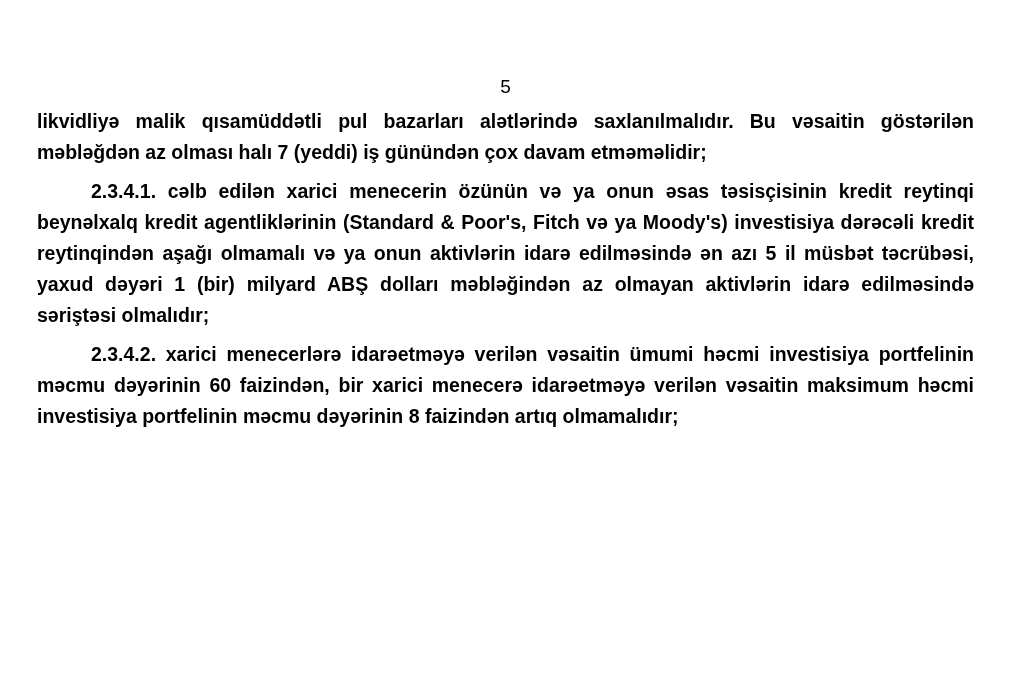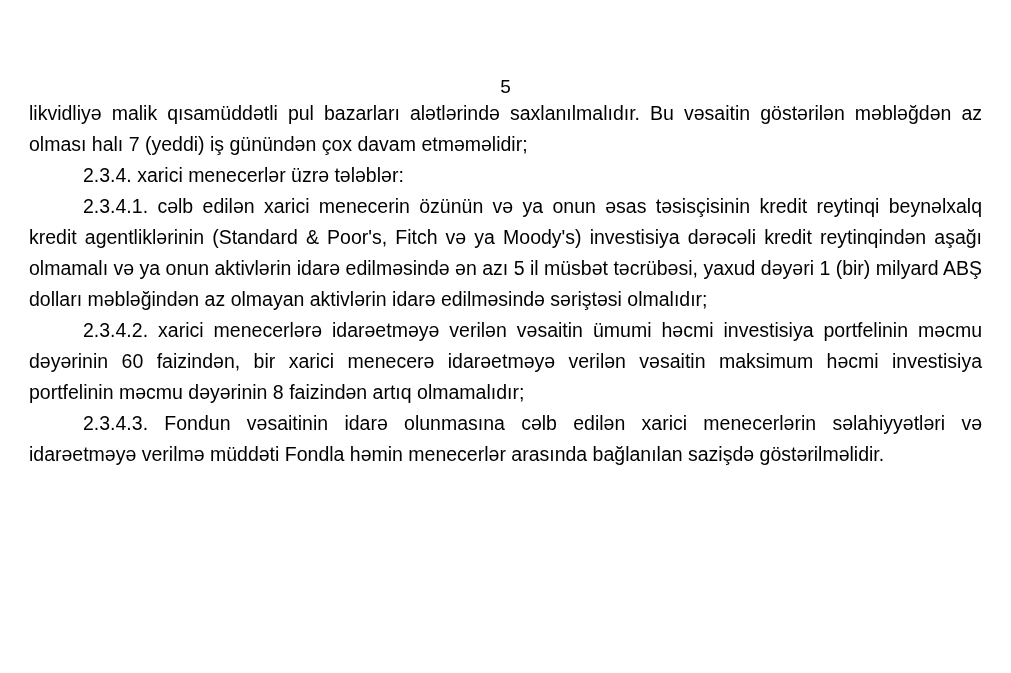--- a/index.html
+++ b/index.html
@@ -30,37 +30,36 @@
   }
   .body-text {
     margin: 0;
     padding: 0 29px 0 29px;
     font-size: 19.5px;
     line-height: 31px;
     text-align: justify;
     text-justify: inter-word;
   }
   .body-text p {
-    margin: 0;
+    margin: 8px;
+    font-weight: bold;
   }
   .first-block {
     margin-top: 42px;
   }
   .indent {
     text-indent: 54px;
   }
 </style>
 </head>
 <body>
 
 <div class="page">
 
   <div class="page-number">5</div>
 
   <div class="body-text">
     <p class="first-block">likvidliyə malik qısamüddətli pul bazarları alətlərində saxlanılmalıdır. Bu vəsaitin göstərilən məbləğdən az olması halı 7 (yeddi) iş günündən çox davam etməməlidir;</p>
-    <p class="indent">2.3.4. xarici menecerlər üzrə tələblər:</p>
     <p class="indent">2.3.4.1. cəlb edilən xarici menecerin özünün və ya onun əsas təsisçisinin kredit reytinqi beynəlxalq kredit agentliklərinin (Standard &amp; Poor's, Fitch və ya Moody's) investisiya dərəcəli kredit reytinqindən aşağı olmamalı və ya onun aktivlərin idarə edilməsində ən azı 5 il müsbət təcrübəsi, yaxud dəyəri 1 (bir) milyard ABŞ dolları məbləğindən az olmayan aktivlərin idarə edilməsində səriştəsi olmalıdır;</p>
     <p class="indent">2.3.4.2. xarici menecerlərə idarəetməyə verilən vəsaitin ümumi həcmi investisiya portfelinin məcmu dəyərinin 60 faizindən, bir xarici menecerə idarəetməyə verilən vəsaitin maksimum həcmi investisiya portfelinin məcmu dəyərinin 8 faizindən artıq olmamalıdır;</p>
-    <p class="indent">2.3.4.3. Fondun vəsaitinin idarə olunmasına cəlb edilən xarici menecerlərin səlahiyyətləri və idarəetməyə verilmə müddəti Fondla həmin menecerlər arasında bağlanılan sazişdə göstərilməlidir.</p>
   </div>
 
 </div>
 
 </body></html>

